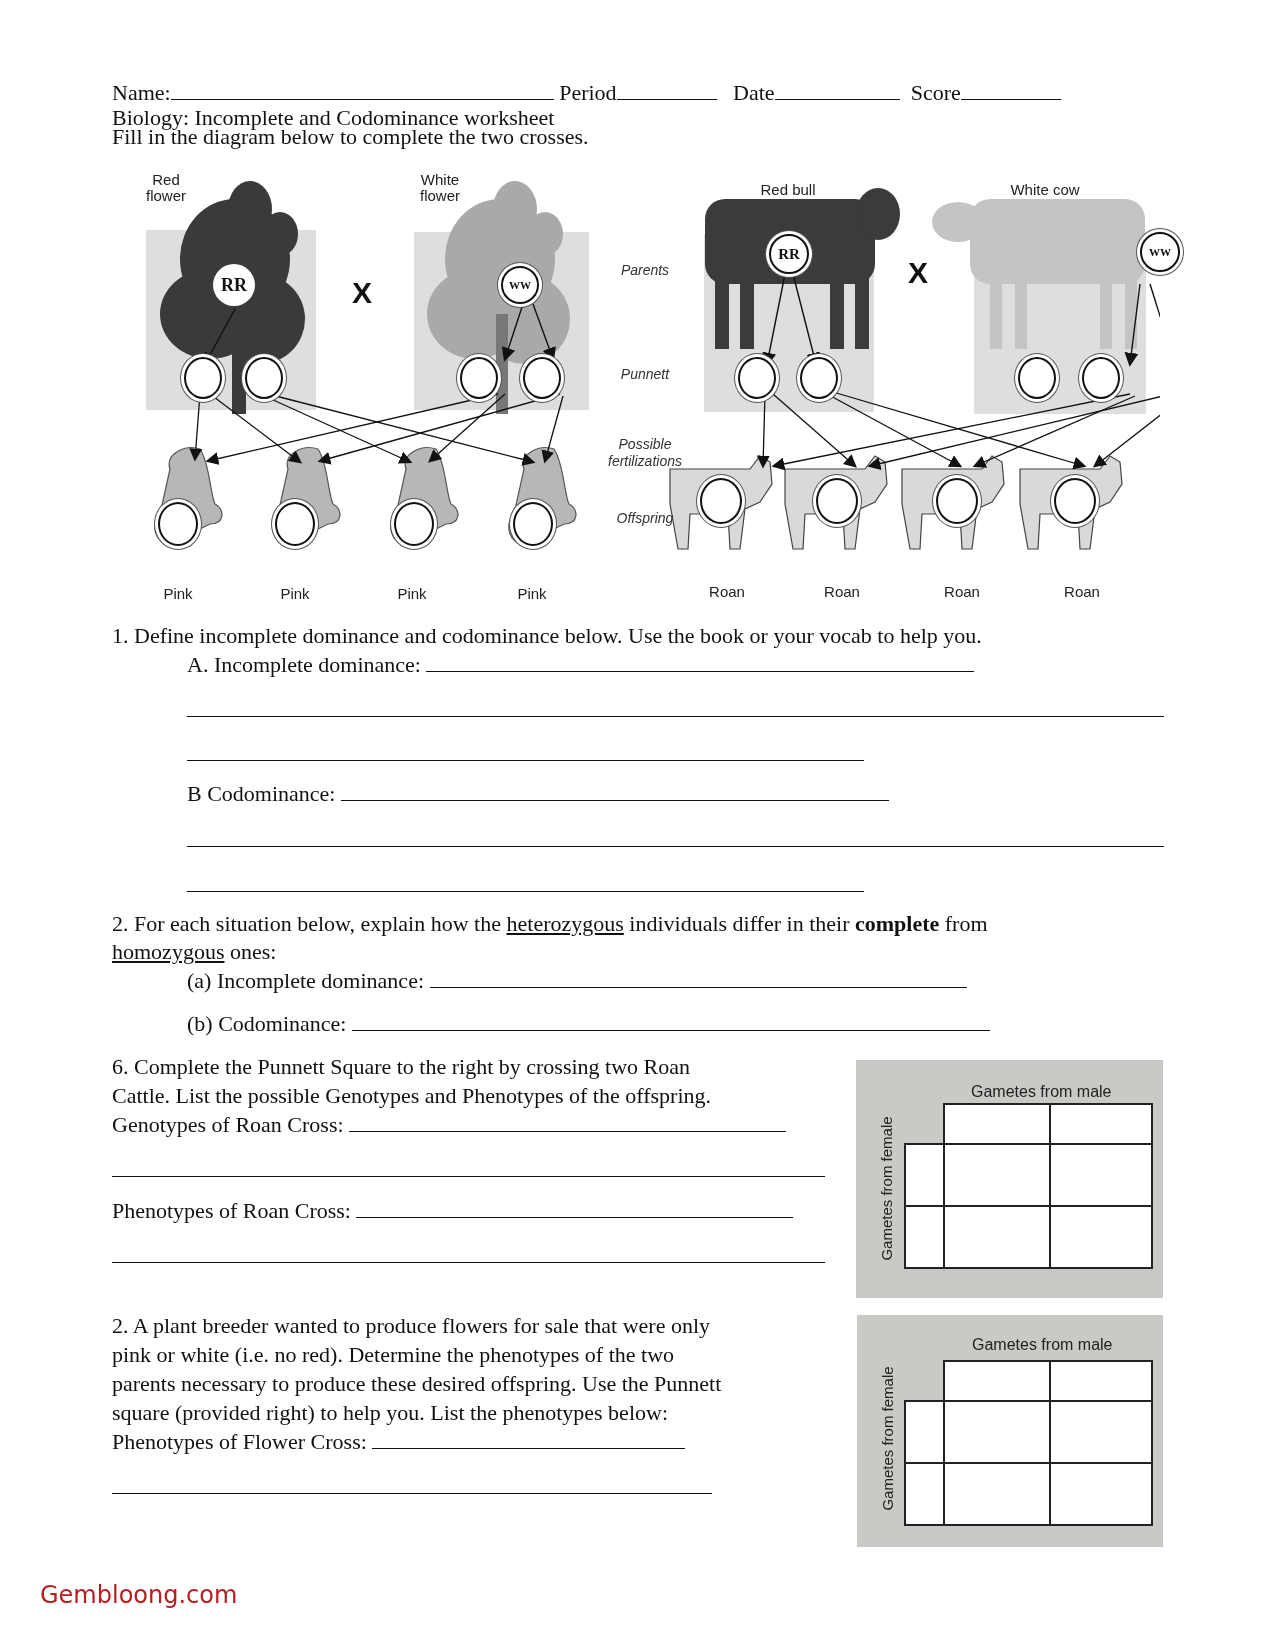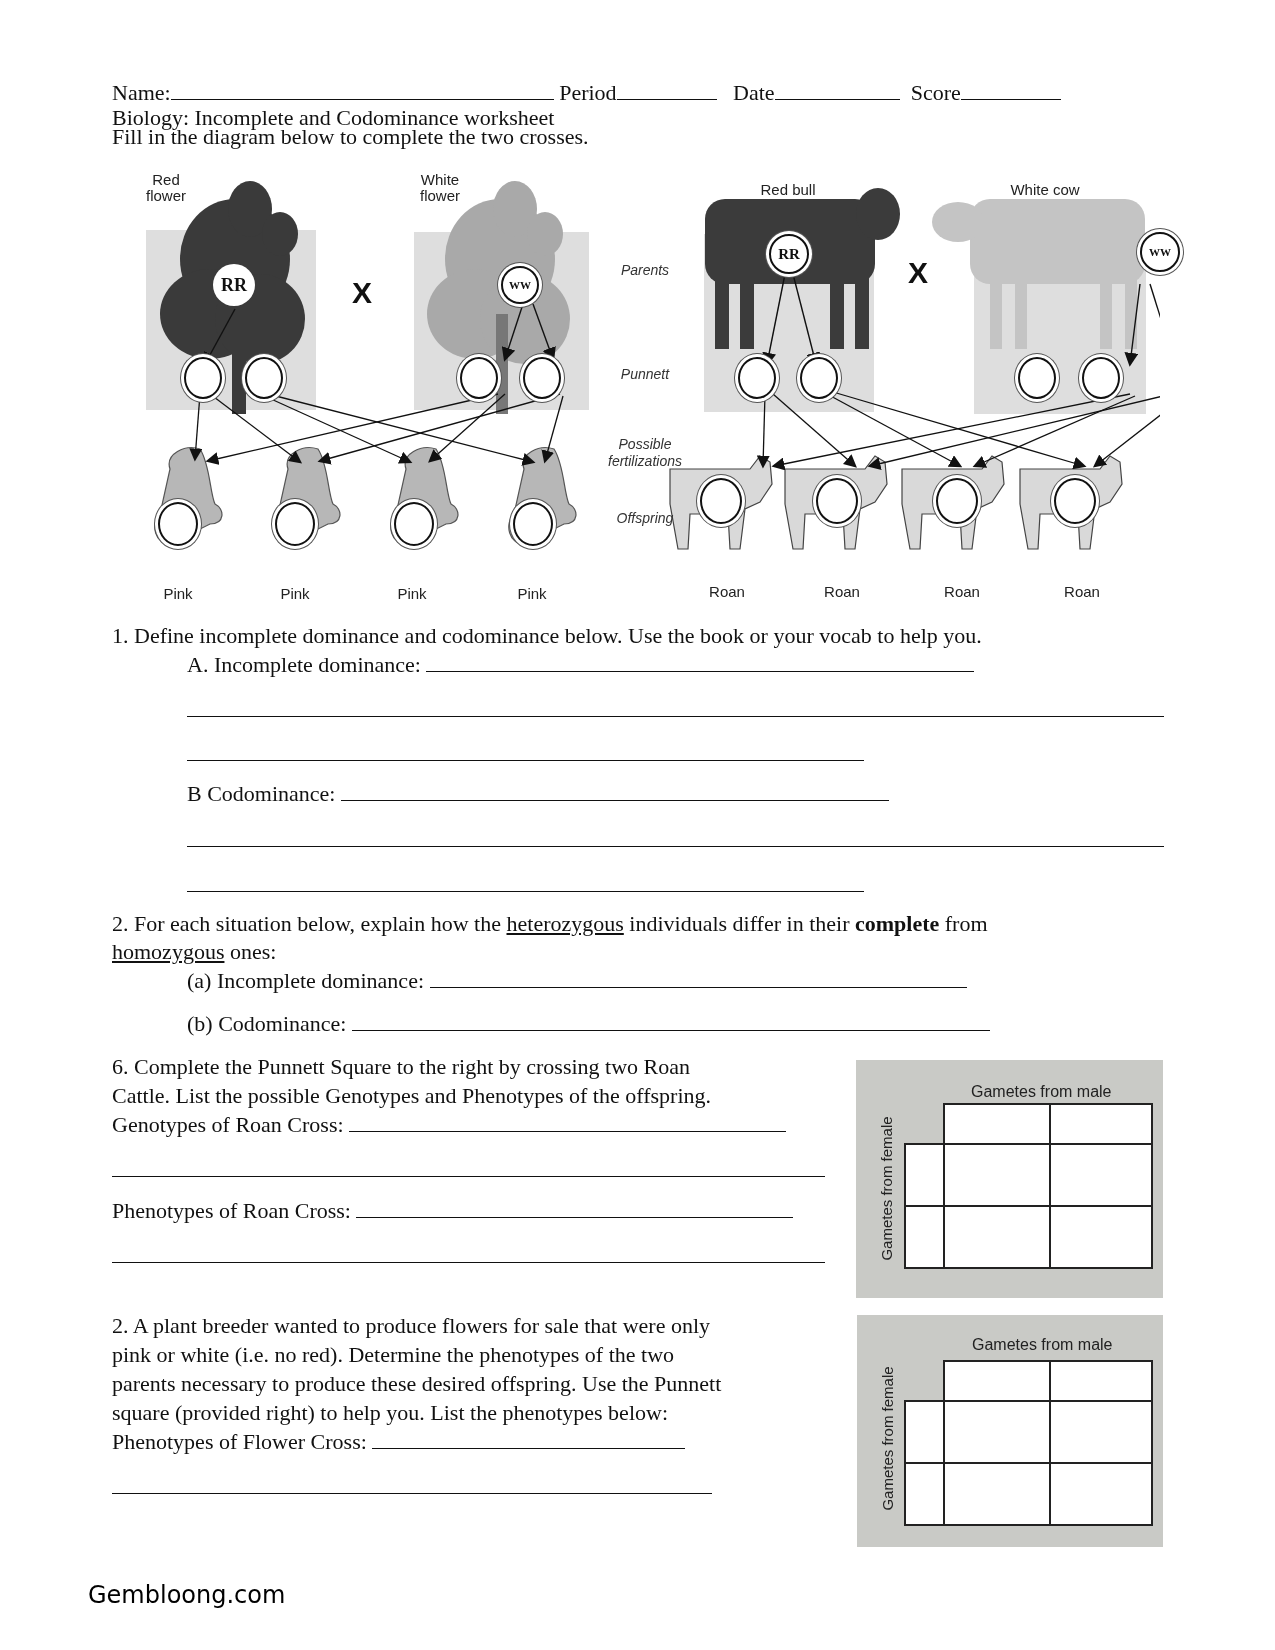--- a/index.html
+++ b/index.html
@@ -12,21 +12,21 @@
   .u { text-decoration:underline; }
   .b { font-weight:bold; }
   .sans { font-family:"Liberation Sans", sans-serif; }
   .lbl { font-family:"Liberation Sans", sans-serif; font-size:15px; line-height:16px; color:#222; text-align:center; }
   .ilbl { font-family:"Liberation Sans", sans-serif; font-style:italic; font-size:14px; color:#333; text-align:center; line-height:17px; }
   .circle { position:absolute; border-radius:50%; background:#fff; border:2.5px solid #111; box-shadow:0 0 0 3px #fff, 0 0 0 4px #555; }
   .geno { font-family:"Liberation Serif", serif; font-weight:bold; display:flex; align-items:center; justify-content:center; }
   .grey { position:absolute; background:#dedede; }
   .punnett { position:absolute; background:#c9cac6; }
   .pcell { position:absolute; background:#fff; border:2px solid #222; box-sizing:border-box; }
-  .watermark { font-family:"DejaVu Sans", sans-serif; font-size:24px; color:#000000;margin-left:48px; }
+  .watermark { font-family:"DejaVu Sans", sans-serif; font-size:24px; color:#b91c1c; }
 </style>
 </head>
 <body>
 
 <div class="abs t" style="left:112px;top:80px;">
   <span>Name:</span><span class="blank" style="width:383px;"></span>
   <span>Period</span><span class="blank" style="width:100px;"></span>
   &nbsp;&nbsp;<span>Date</span><span class="blank" style="width:125px;"></span>
   &nbsp;<span>Score</span><span class="blank" style="width:100px;"></span>
 </div>

